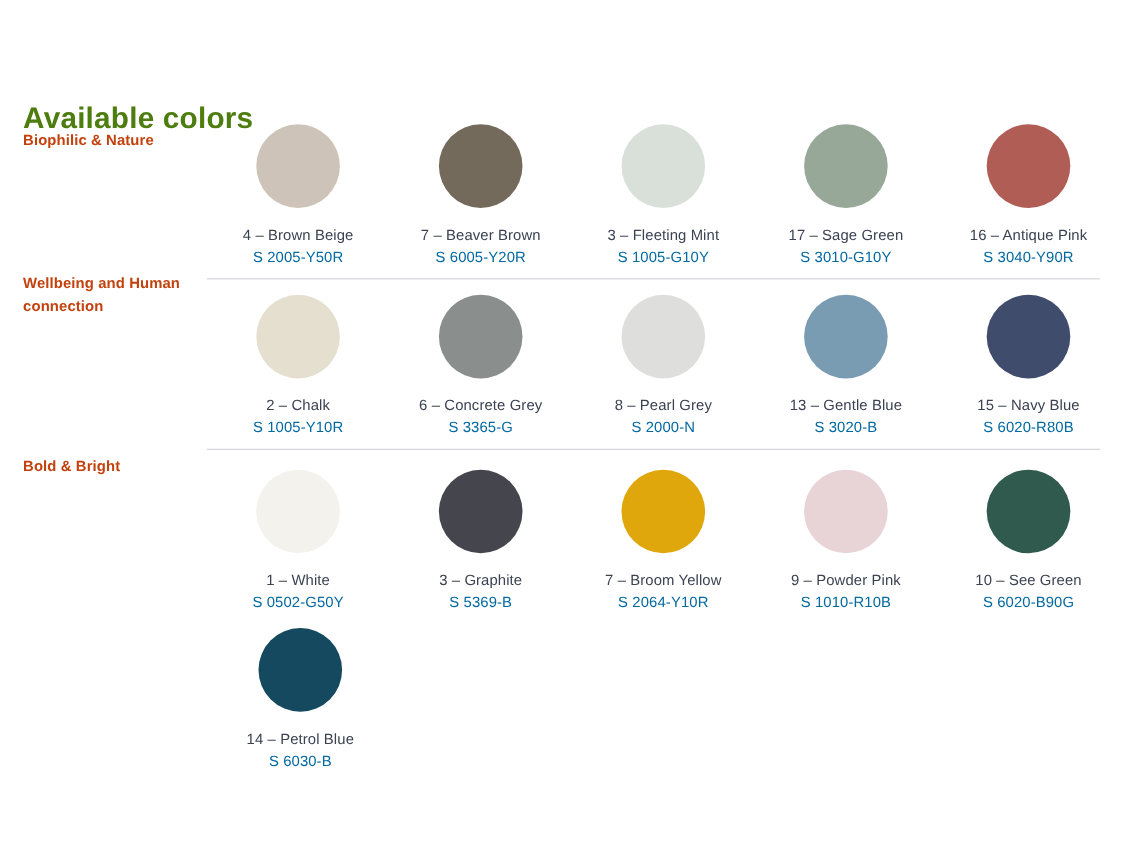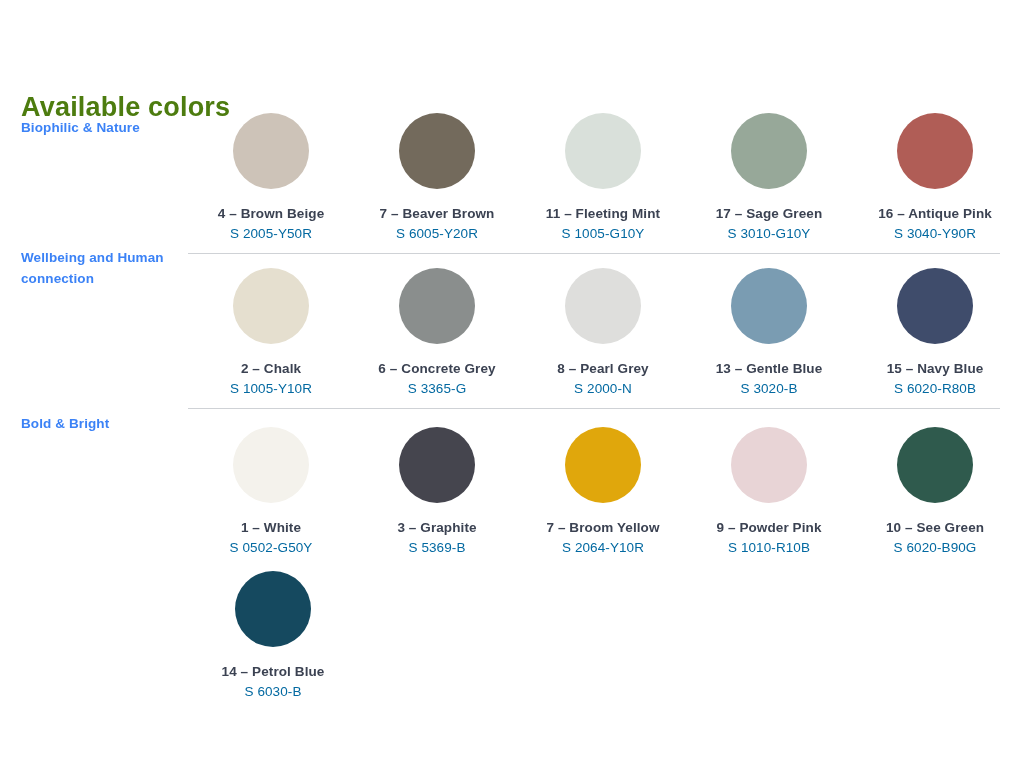--- a/index.html
+++ b/index.html
@@ -33,21 +33,21 @@
   .group {
     position: absolute;
     left: 0;
     width: 1024px;
   }
   .group-label {
     position: absolute;
     left: 21px;
     font-size: 13.5px;
     font-weight: 700;
-    color: #3b82f6;
+    color: #c2410c;
     line-height: 1.52;
     width: 170px;
     letter-spacing: 0.1px;
   }
   .divider {
     position: absolute;
     left: 188px;
     width: 812px;
     height: 1px;
     background: #cfd2d6;
@@ -67,21 +67,21 @@
   }
   .swatch-dot {
     width: 76px;
     height: 76px;
     border-radius: 50%;
     display: block;
   }
   .swatch-name {
     margin-top: 17px;
     font-size: 13.5px;
-    font-weight: 700;
+    font-weight: 400;
     color: #3b4252;
     text-align: center;
     white-space: nowrap;
     letter-spacing: 0.1px;
   }
   .swatch-code {
     margin-top: 5px;
     font-size: 13.5px;
     font-weight: 400;
     color: #0369a1;
@@ -108,21 +108,21 @@
       </div>
 
       <div class="swatch-cell">
         <span class="swatch-dot" style="background:#736a5c"></span>
         <span class="swatch-name">7 – Beaver Brown</span>
         <span class="swatch-code">S 6005-Y20R</span>
       </div>
 
       <div class="swatch-cell">
         <span class="swatch-dot" style="background:#d9e0da"></span>
-        <span class="swatch-name">11 – Fleeting Mint</span>
+        <span class="swatch-name">3 – Fleeting Mint</span>
         <span class="swatch-code">S 1005-G10Y</span>
       </div>
 
       <div class="swatch-cell">
         <span class="swatch-dot" style="background:#97a899"></span>
         <span class="swatch-name">17 – Sage Green</span>
         <span class="swatch-code">S 3010-G10Y</span>
       </div>
 
       <div class="swatch-cell">

